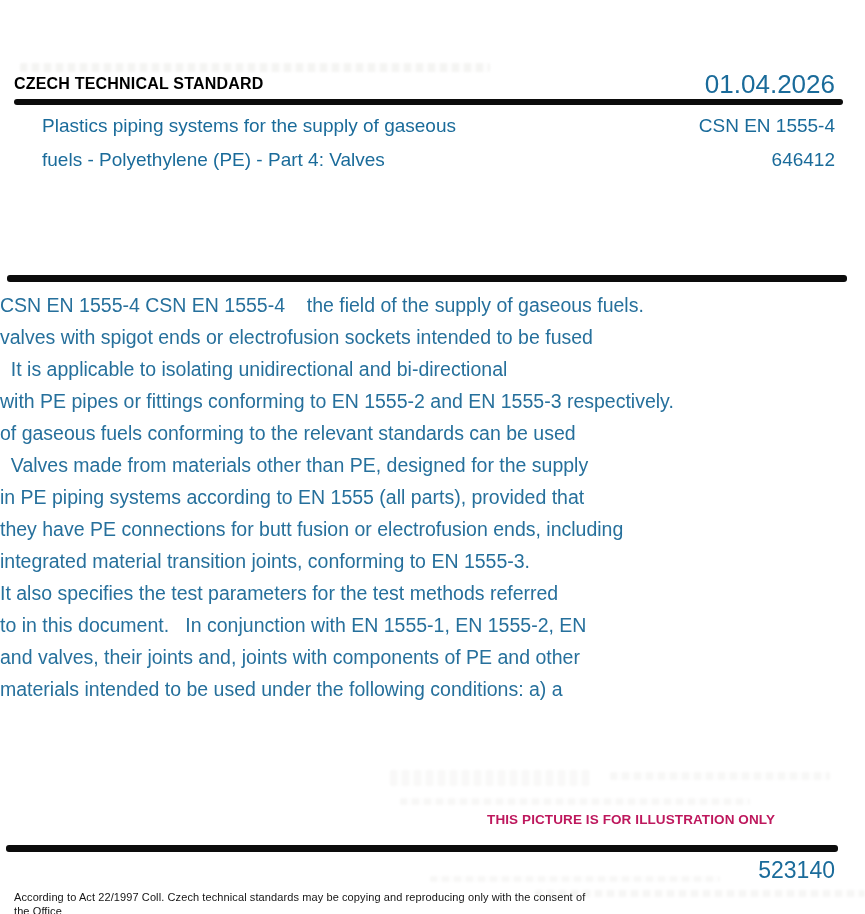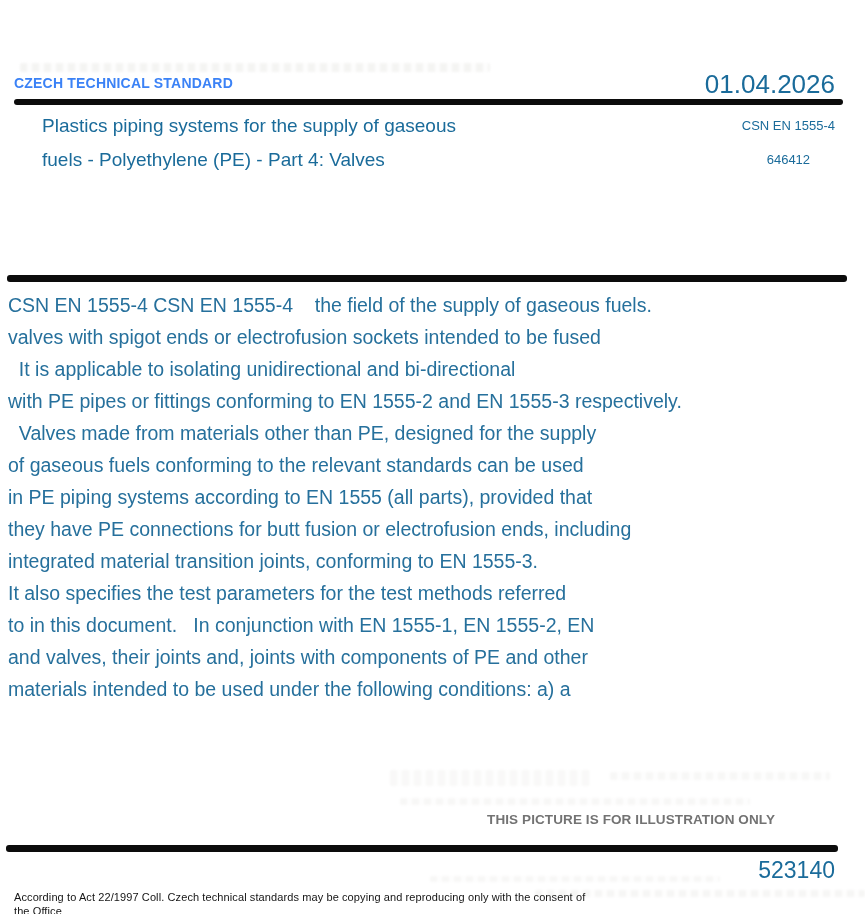--- a/index.html
+++ b/index.html
@@ -11,43 +11,43 @@
     overflow:hidden;
     margin:0 auto;
   }
   .rule{position:absolute;background:#0c0c0c;border-radius:3px;}
   #rule-header{left:14px;top:99px;width:829px;height:6px;}
   #rule-mid{left:7px;top:275px;width:840px;height:7px;}
   #rule-bottom{left:6px;top:845px;width:832px;height:7px;}
 
   #standard-label{
     position:absolute;left:14px;top:75px;
-    font-size:14px;font-weight:700;color:#3b82f6;
+    font-size:16px;font-weight:700;color:#000000;
     letter-spacing:.2px;white-space:nowrap;
   }
   #issue-date{
     position:absolute;right:30px;top:69px;
     font-size:26px;color:#1a6b9a;white-space:nowrap;
   }
   #title-block{
     position:absolute;left:14px;top:109px;width:560px;
     font-size:19px;line-height:34px;color:#1a6b9a;margin-left:28px;
   }
   #code-block{
-    position:absolute;right:30px;top:109px;text-align:center;
-    font-size:13px;line-height:34px;color:#1a6b9a;white-space:nowrap;
+    position:absolute;right:30px;top:109px;text-align:right;
+    font-size:19px;line-height:34px;color:#1a6b9a;white-space:nowrap;
   }
   #body-text{
-    position:absolute;left:8px;top:289px;width:800px;
+    position:absolute;left:0;top:289px;width:800px;
     font-size:19.5px;line-height:32px;color:#26709c;
   }
   .bline{white-space:pre-wrap;height:32px;}
   #illustration-notice{
     position:absolute;right:90px;top:812px;
-    font-size:13.5px;font-weight:700;color:#737373;
+    font-size:13.5px;font-weight:700;color:#be185d;
     letter-spacing:.1px;white-space:nowrap;
   }
   #footer-notice{
     position:absolute;left:14px;top:862px;width:580px;
     font-size:11px;font-weight:400;color:#141414;line-height:14px;
     letter-spacing:.1px;
     margin-top:28px;
   }
   #doc-number{
     position:absolute;right:30px;top:857px;
@@ -87,22 +87,22 @@
     <div>646412</div>
   </div>
 
   <div class="rule" id="rule-mid"></div>
 
   <div id="body-text">
     <div class="bline">CSN EN 1555-4 CSN EN 1555-4    the field of the supply of gaseous fuels.</div>
     <div class="bline">valves with spigot ends or electrofusion sockets intended to be fused</div>
     <div class="bline">  It is applicable to isolating unidirectional and bi-directional</div>
     <div class="bline">with PE pipes or fittings conforming to EN 1555-2 and EN 1555-3 respectively.</div>
+    <div class="bline">of gaseous fuels conforming to the relevant standards can be used</div>
     <div class="bline">  Valves made from materials other than PE, designed for the supply</div>
-    <div class="bline">of gaseous fuels conforming to the relevant standards can be used</div>
     <div class="bline">in PE piping systems according to EN 1555 (all parts), provided that</div>
     <div class="bline">they have PE connections for butt fusion or electrofusion ends, including</div>
     <div class="bline">integrated material transition joints, conforming to EN 1555-3.</div>
     <div class="bline">It also specifies the test parameters for the test methods referred</div>
     <div class="bline">to in this document.   In conjunction with EN 1555-1, EN 1555-2, EN</div>
     <div class="bline">and valves, their joints and, joints with components of PE and other</div>
     <div class="bline">materials intended to be used under the following conditions: a) a</div>
   </div>
 
   <div class="ghost" id="ghost-mid-1"></div>

